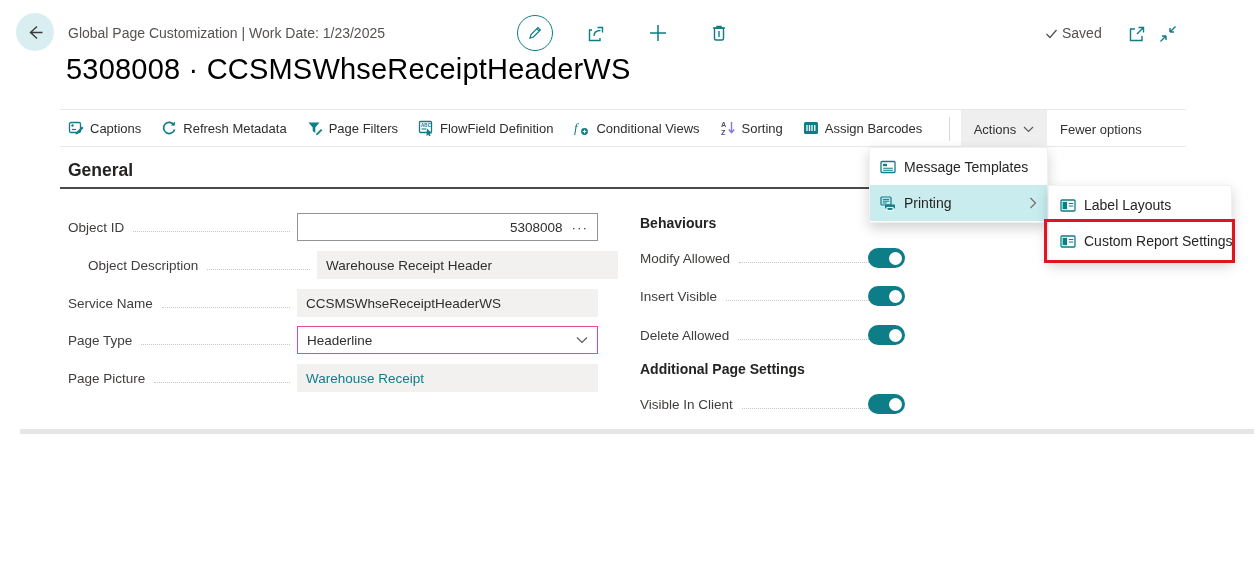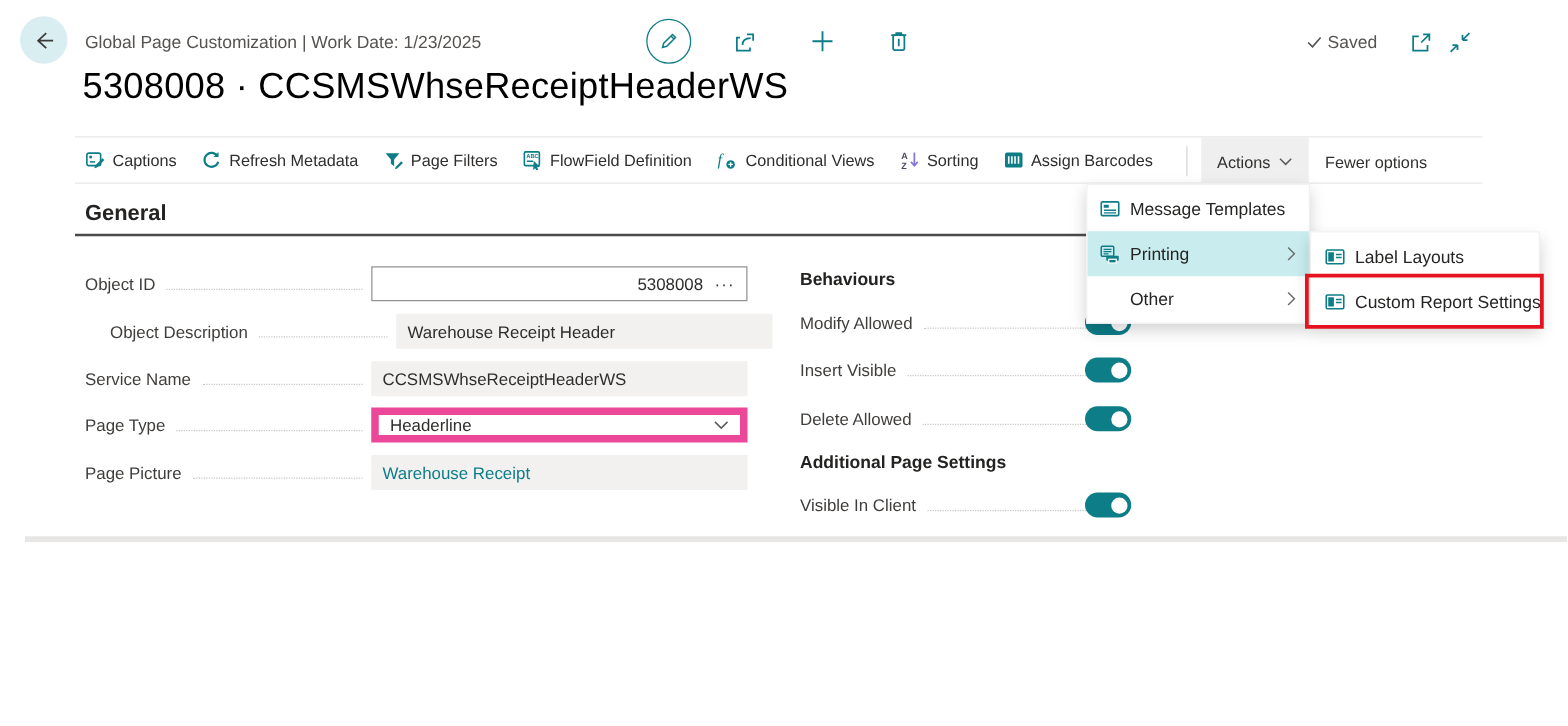--- a/index.html
+++ b/index.html
@@ -40,21 +40,21 @@
   
   .frow{position:absolute;height:28px;display:flex;align-items:center;}
   .frow .lbl{font-size:13.5px;color:#403e3c;white-space:nowrap;}
   .frow .dots{flex:1;border-bottom:1px dotted #c9c7c5;margin:0 7px 0 9px;transform:translateY(4px);}
   .lcol{left:68px;width:530px;}
   .rcol{left:640px;width:264px;}
   .ctrl{width:301px;height:28px;box-sizing:border-box;font-size:13.5px;display:flex;align-items:center;
         padding:0 9px;flex:none;color:#2f2e2d;}
   .ctrl.edit{background:#fff;border:1px solid #949391;justify-content:flex-end;gap:9px;}
   .ctrl.readonly{background:#f2f1f0;}
-  .ctrl.select{background:#fff;border:6px solid #ec4899;justify-content:space-between;cursor:pointer;}
+  .ctrl.select{background:#fff;border:1px solid #ec4899;justify-content:space-between;cursor:pointer;}
   .assist{cursor:pointer;letter-spacing:1px;color:#2f2e2d;}
   .linkval{color:var(--accent);cursor:pointer;}
   .subhead{position:absolute;left:640px;font-size:14px;font-weight:700;color:#242322;white-space:nowrap;}
   .toggle{width:37px;height:20px;border-radius:10px;background:var(--accent);position:relative;flex:none;cursor:pointer;}
   .toggle .knob{position:absolute;right:3px;top:3.5px;width:13px;height:13px;border-radius:50%;background:#fff;}
   .toggle-abs{position:absolute;left:868px;z-index:1;}
 
   
   .menu{position:absolute;left:869px;top:147px;width:179px;background:#fff;z-index:10;
         box-shadow:0 5px 12px rgba(0,0,0,.18);border:1px solid #f1f1f1;box-sizing:border-box;padding:1px 0;}
@@ -344,29 +344,20 @@
             <rect x="7" y="11.4" width="6" height="3" fill="#0d7d87" stroke="#fff" stroke-width="1"></rect>
           </svg>
       </span>
       <span>Printing</span>
       <span class="mi-chev">
         <svg width="8" height="12" viewBox="0 0 8 12">
             <path d="M1.5 1 L6.5 6 L1.5 11" stroke="#6e6e6e" stroke-width="1.2" fill="none"></path>
           </svg>
       </span>
     </div>
-    <div class="menu-item">
-      <span class="mi-spacer"></span>
-      <span>Other</span>
-      <span class="mi-chev">
-        <svg width="8" height="12" viewBox="0 0 8 12">
-            <path d="M1.5 1 L6.5 6 L1.5 11" stroke="#6e6e6e" stroke-width="1.2" fill="none"></path>
-          </svg>
-      </span>
-    </div>
   </div>
 
   <div class="submenu">
     <div class="menu-item">
       <span>
         <svg width="16" height="13" viewBox="0 0 16 13">
             <rect x="1" y="1" width="14" height="11" rx="1" stroke="#0d7d87" stroke-width="1.3" fill="none"></rect>
             <rect x="2.6" y="2.8" width="4.5" height="7.4" fill="#0d7d87"></rect>
             <path d="M8.8 4.5 h4.5 M8.8 7 h4.5" stroke="#0d7d87" stroke-width="1.2"></path>
           </svg>

